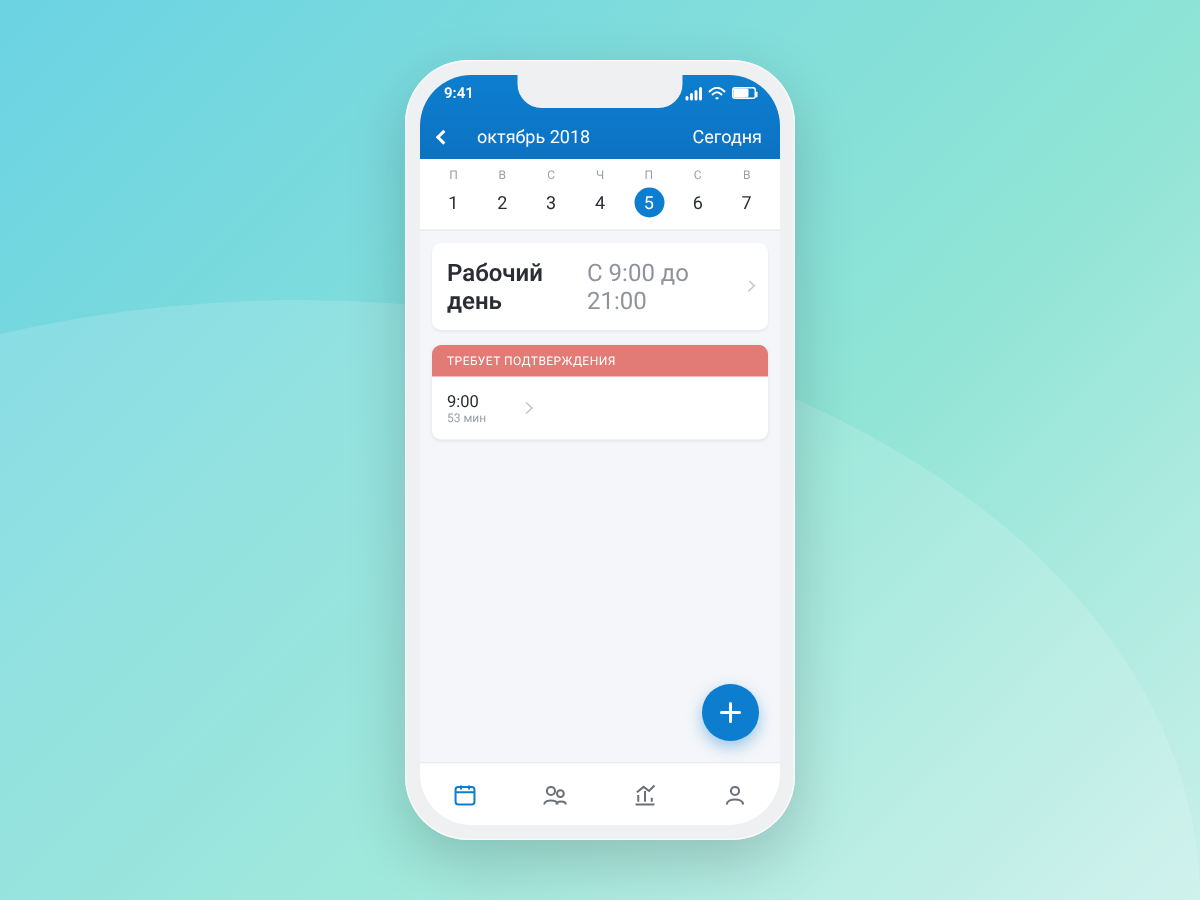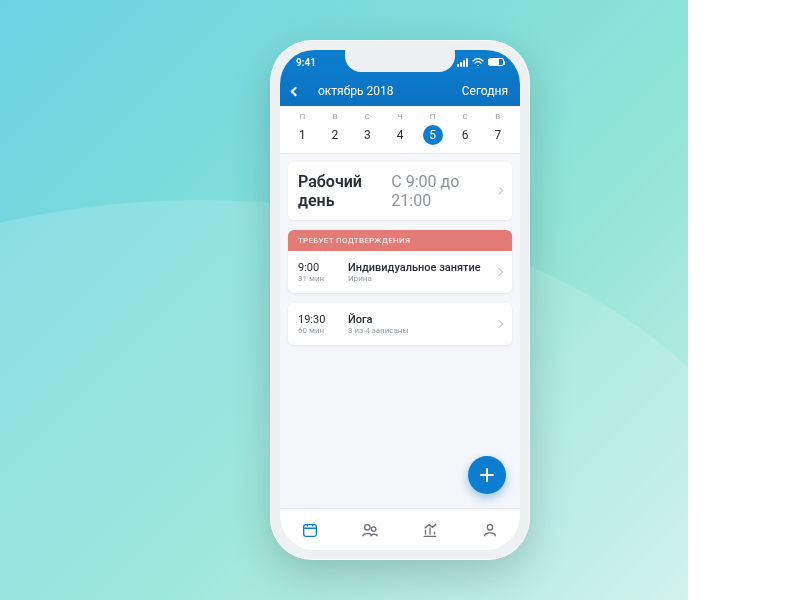--- a/index.html
+++ b/index.html
@@ -1,17 +1,17 @@
 <!DOCTYPE html>
 <html><head>
 <meta charset="utf-8">
 <style>
 *{box-sizing:border-box;margin:0;padding:0;font-family:-apple-system,BlinkMacSystemFont,'Segoe UI',Roboto,Helvetica,Arial,sans-serif;}
 html,body{width:800px;height:600px;overflow:hidden;}
-.bg{position:relative;width:688px;height:600px;background:linear-gradient(135deg,#6bd3e3 0%,#8fe4d5 60%,#c9f0ea 100%);}
+.bg{position:relative;width:800px;height:600px;background:linear-gradient(135deg,#6bd3e3 0%,#8fe4d5 60%,#c9f0ea 100%);}
 .bg::before{content:"";position:absolute;width:1200px;height:800px;border-radius:50%;background:rgba(255,255,255,0.15);left:-400px;top:200px;}
 .phone{position:absolute;left:270px;top:40px;width:260px;height:520px;background:#eef0f2;border-radius:42px;box-shadow:0 14px 40px rgba(0,0,0,0.18),0 0 0 1px rgba(255,255,255,0.6) inset;padding:10px;}
 .screen{position:relative;width:100%;height:100%;background:#f4f6f9;border-radius:34px;overflow:hidden;}
 .notch{position:absolute;top:0;left:50%;transform:translateX(-50%);width:110px;height:22px;background:#eef0f2;border-bottom-left-radius:16px;border-bottom-right-radius:16px;z-index:10;}
 .status{position:absolute;top:4px;left:0;right:0;height:16px;display:flex;justify-content:space-between;align-items:center;font-size:10px;color:#fff;padding:0 16px;font-weight:600;z-index:5;}
 .status .icons{display:flex;gap:4px;align-items:center;}
 .header{background:linear-gradient(180deg,#0d7ecf,#0c72c2);color:#fff;height:56px;display:flex;align-items:flex-end;justify-content:space-between;padding:0 12px 8px;font-size:12px;}
 .back{display:flex;align-items:center;gap:19px;}
 .chev-left{width:7px;height:7px;border-left:2px solid #fff;border-bottom:2px solid #fff;transform:rotate(45deg);}
 .today{font-weight:400;padding-left:16px;}
@@ -94,43 +94,26 @@
           <span>С 9:00 до 21:00</span>
           <span class="chev-right"></span>
         </span>
       </div>
 
       <div class="card">
         <div class="banner">ТРЕБУЕТ ПОДТВЕРЖДЕНИЯ</div>
         <div class="ev">
           <div class="time">
             <div class="t1">9:00</div>
-            <div class="t2">31 мин</div>
-          </div>
-          <div class="body">
-            <div class="ti">Индивидуальное занятие</div>
-            <div class="sub">Ирина</div>
+            <div class="t2">53 мин</div>
           </div>
           <span class="chev-right"></span>
         </div>
       </div>
 
-      <div class="card">
-        <div class="ev">
-          <div class="time">
-            <div class="t1">19:30</div>
-            <div class="t2">60 мин</div>
-          </div>
-          <div class="body">
-            <div class="ti">Йога</div>
-            <div class="sub">3 из 4 записаны</div>
-          </div>
-          <span class="chev-right"></span>
-        </div>
-      </div>
 
       <div class="fab">
         <svg width="16" height="16" viewBox="0 0 16 16">
             <path d="M8 2 V14 M2 8 H14" stroke="#fff" stroke-width="2" stroke-linecap="round"></path>
           </svg>
       </div>
 
       <div class="tabbar">
         <div class="tab sel">
             <svg class="ticon" viewBox="0 0 20 20">

